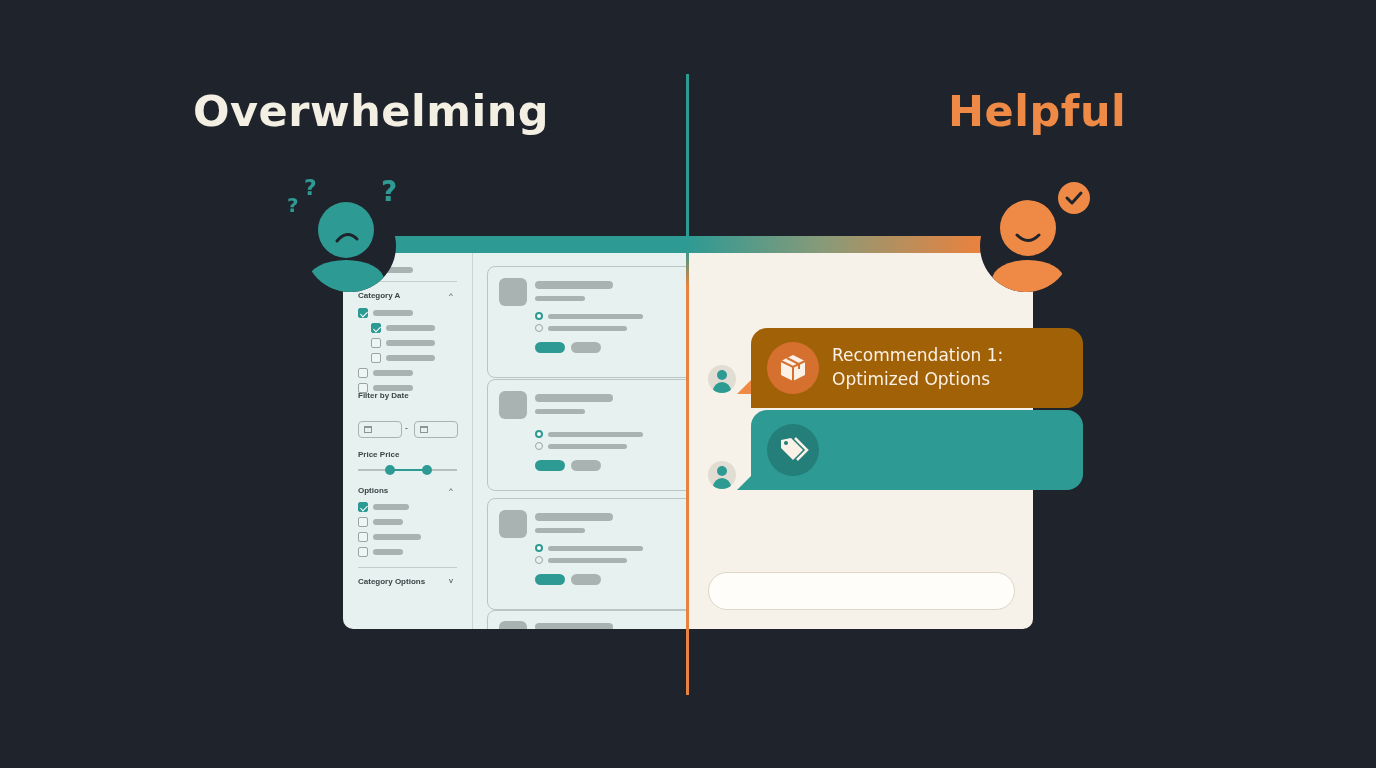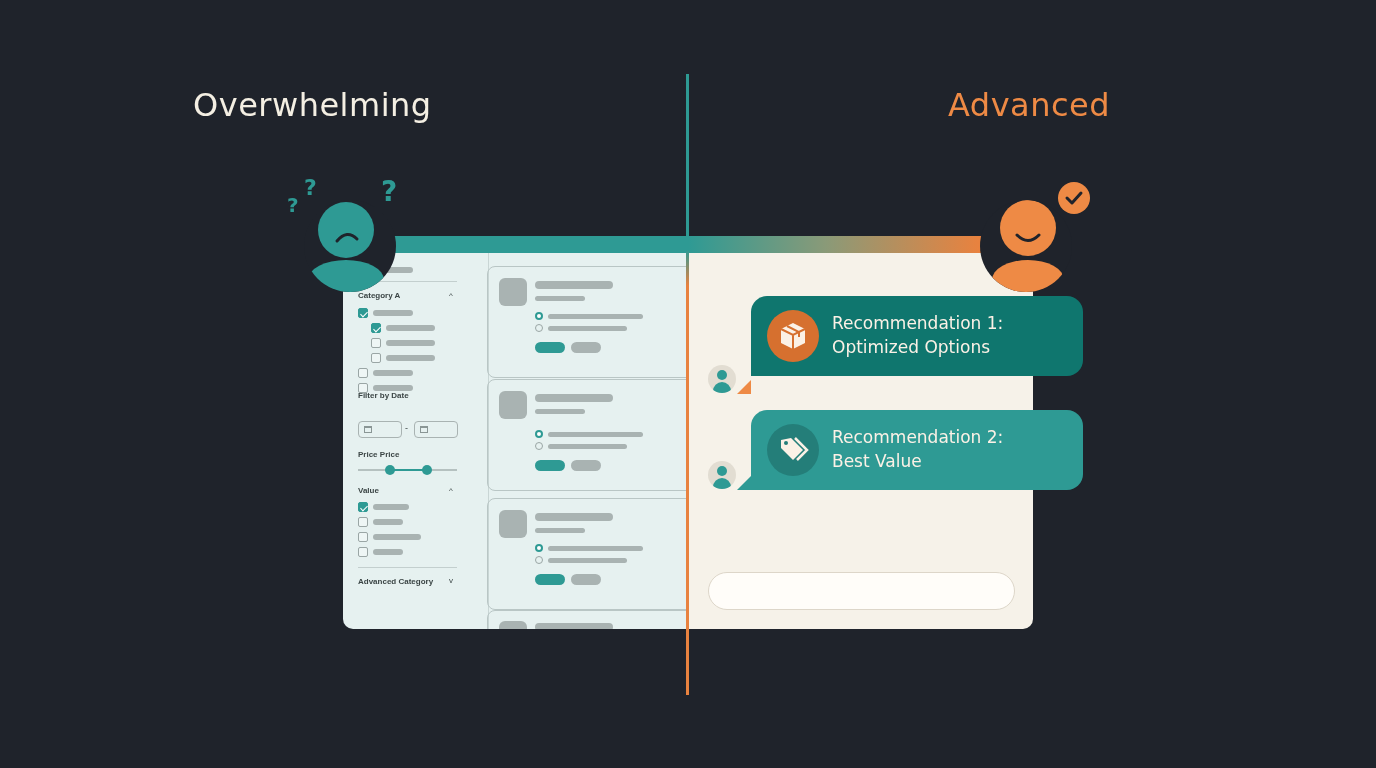--- a/index.html
+++ b/index.html
@@ -1,28 +1,28 @@
 <!DOCTYPE html>
 <html><head>
 <meta charset="utf-8">
 <style>
 *{box-sizing:border-box;margin:0;padding:0}
 html,body{width:1376px;height:768px;overflow:hidden;background:#1f232b;font-family:"Liberation Sans",sans-serif}
 .abs{position:absolute}
-.title{position:absolute;font-family:"DejaVu Sans",sans-serif;font-weight:normal;font-size:32px;letter-spacing:0.5px}
+.title{position:absolute;font-family:"DejaVu Sans",sans-serif;font-weight:bold;font-size:43px;letter-spacing:0.5px}
 #t-left{left:193px;top:86px;color:#f4efe3}
 #t-right{left:948px;top:86px;color:#ee8a45}
 .divider{position:absolute;left:686px;width:3px}
 #div-top{top:74px;height:176px;background:#2e9a94}
 #div-bot{top:250px;height:445px;background:linear-gradient(#2e9a94 0%,#e8823f 8%,#e8823f 100%)}
 .panel{position:absolute;left:343px;top:236px;width:690px;height:393px;border-radius:10px;overflow:hidden}
 .panel-left{position:absolute;left:0;top:0;width:345px;height:393px;background:#e6f1f0}
 .panel-right{position:absolute;left:345px;top:0;width:345px;height:393px;background:#f6f2e9}
 .topbar{position:absolute;left:0;top:0;width:690px;height:17px;background:linear-gradient(90deg,#2e9a94 0%,#2e9a94 50%,#8a9a78 70%,#e8823f 92%)}
-.sidebar{position:absolute;left:0;top:17px;width:146px;height:376px;border-right:1px solid #c9d6d5}
+.sidebar{position:absolute;left:0;top:17px;width:130px;height:376px;border-right:1px solid #c9d6d5}
 .pill{display:inline-block;height:6px;border-radius:3px;background:#a9b3b2}
 .sb-label{position:absolute;font-size:8px;font-weight:bold;color:#3b4545}
 .caret{position:absolute;font-size:8px;color:#3b4545}
 .cb{position:absolute;width:10px;height:10px;border:1px solid #9aa6a5;border-radius:2px;background:#eef6f5}
 .cb.on{background:#2e9a94;border-color:#2e9a94}
 .cb.on::after{content:"";position:absolute;left:2.5px;top:0.5px;width:3px;height:6px;border:solid #fff;border-width:0 1.5px 1.5px 0;transform:rotate(45deg)}
 .hr{position:absolute;left:15px;width:99px;height:1px;background:#c3cfce}
 .date{position:absolute;width:44px;height:17px;border:1px solid #a9b3b2;border-radius:4px}
 .date .cal{position:absolute;left:5px;top:4px;width:8px;height:7px;border:1px solid #8a9695;border-top-width:2px}
 .slider{position:absolute;left:15px;top:233px;width:99px;height:2px;background:#b5c1c0}
@@ -43,21 +43,21 @@
 .chat-input{position:absolute;left:365px;top:336px;width:307px;height:38px;border-radius:19px;background:#fffdf9;border:1px solid #ddd6c9}
 .person{position:absolute;width:92px;height:92px;border-radius:50%;background:#1f232b;overflow:hidden}
 .person .h{position:absolute;border-radius:50%}
 .person .b{position:absolute;border-radius:50% 50% 0 0}
 .q{position:absolute;font-family:"DejaVu Sans",sans-serif;font-weight:bold;color:#2e9a94}
 </style>
 </head>
 <body>
 
 <div class="title" id="t-left">Overwhelming</div>
-<div class="title" id="t-right">Advanced</div>
+<div class="title" id="t-right">Helpful</div>
 
 <div class="panel">
   <div class="panel-left">
     <div class="sidebar">
       <span class="pill abs" style="left:15px;top:14px;width:55px"></span>
       <div class="hr" style="top:28px"></div>
 
       <div class="sb-label" style="left:15px;top:38px">Category A</div>
       <div class="caret" style="left:106px;top:38px">^</div>
 
@@ -83,33 +83,33 @@
           <div class="cal"></div>
         </div>
 
       <div class="sb-label" style="left:15px;top:197px">Price Price</div>
       <div class="slider" style="top:216px">
         <div class="rng"></div>
         <div class="knob" style="left:27px"></div>
         <div class="knob" style="left:64px"></div>
       </div>
 
-      <div class="sb-label" style="left:15px;top:233px">Value</div>
+      <div class="sb-label" style="left:15px;top:233px">Options</div>
       <div class="caret" style="left:106px;top:233px">^</div>
       <div class="cb on" style="left:15px;top:249px"></div>
       <span class="pill abs" style="left:30px;top:251px;width:36px"></span>
       <div class="cb" style="left:15px;top:264px"></div>
       <span class="pill abs" style="left:30px;top:266px;width:30px"></span>
       <div class="cb" style="left:15px;top:279px"></div>
       <span class="pill abs" style="left:30px;top:281px;width:48px"></span>
       <div class="cb" style="left:15px;top:294px"></div>
       <span class="pill abs" style="left:30px;top:296px;width:30px"></span>
 
       <div class="hr" style="top:314px"></div>
-      <div class="sb-label" style="left:15px;top:324px">Advanced Category</div>
+      <div class="sb-label" style="left:15px;top:324px">Category Options</div>
       <div class="caret" style="left:106px;top:323px">v</div>
     </div>
 
     <div class="card" style="top:30px">
       <div class="thumb"></div>
       <span class="pill abs" style="left:47px;top:14px;width:78px;height:8px;border-radius:4px"></span>
       <span class="pill abs" style="left:47px;top:29px;width:50px;height:5px"></span>
       <div class="radio on" style="left:47px;top:45px"></div>
       <span class="pill abs" style="left:60px;top:47px;width:95px;height:5px"></span>
       <div class="radio" style="left:47px;top:57px"></div>
@@ -144,21 +144,21 @@
       <span class="pill abs" style="left:47px;top:12px;width:78px;height:8px;border-radius:4px"></span>
     </div>
   </div>
 
   <div class="panel-right"></div>
   <div class="topbar"></div>
 </div>
 
 <div class="abs" style="left:0;top:0;width:0;height:0">
   <div class="tail" style="left:737px;top:380px;background:#ee8a45;clip-path:polygon(100% 0,100% 100%,0 100%)"></div>
-  <div class="bubble" style="left:751px;top:296px;background:#0f766e">
+  <div class="bubble" style="left:751px;top:328px;background:#a16207">
     <div class="ic" style="background:#d6702f">
       <svg width="52" height="52" viewBox="0 0 52 52">
           <path d="M26 13 L38 19 L38 33 L26 39 L14 33 L14 19 Z" fill="#fbf1e6"></path>
           <path d="M14 19 L26 25 L38 19 M26 25 L26 39" stroke="#d6702f" stroke-width="2" fill="none"></path>
           <path d="M20 16 L32 22 L32 27" stroke="#d6702f" stroke-width="2" fill="none"></path>
         </svg>
     </div>
     <div class="txt">
       <div>Recommendation 1:</div>
       <div>Optimized Options</div>
@@ -171,24 +171,20 @@
 
   <div class="tail" style="left:737px;top:476px;background:#2e9a94;clip-path:polygon(100% 0,100% 100%,0 100%)"></div>
   <div class="bubble" style="left:751px;top:410px;background:#2e9a94">
     <div class="ic" style="background:#247e79">
       <svg width="52" height="52" viewBox="0 0 52 52">
           <path d="M14 16 L24 14 L36 26 L26 36 L14 24 Z" fill="#fbf1e6"></path>
           <circle cx="19" cy="19" r="2" fill="#247e79"></circle>
           <path d="M28 14 L40 26 L30 36" stroke="#fbf1e6" stroke-width="2.5" fill="none"></path>
         </svg>
     </div>
-    <div class="txt">
-      <div>Recommendation 2:</div>
-      <div>Best Value</div>
-    </div>
   </div>
   <div class="avatar-sm" style="left:708px;top:461px">
       <div class="h"></div>
       <div class="b"></div>
     </div>
 
   <div class="chat-input" style="left:708px;top:572px" placeholder=""></div>
 </div>
 
 <div class="divider" id="div-top"></div>

